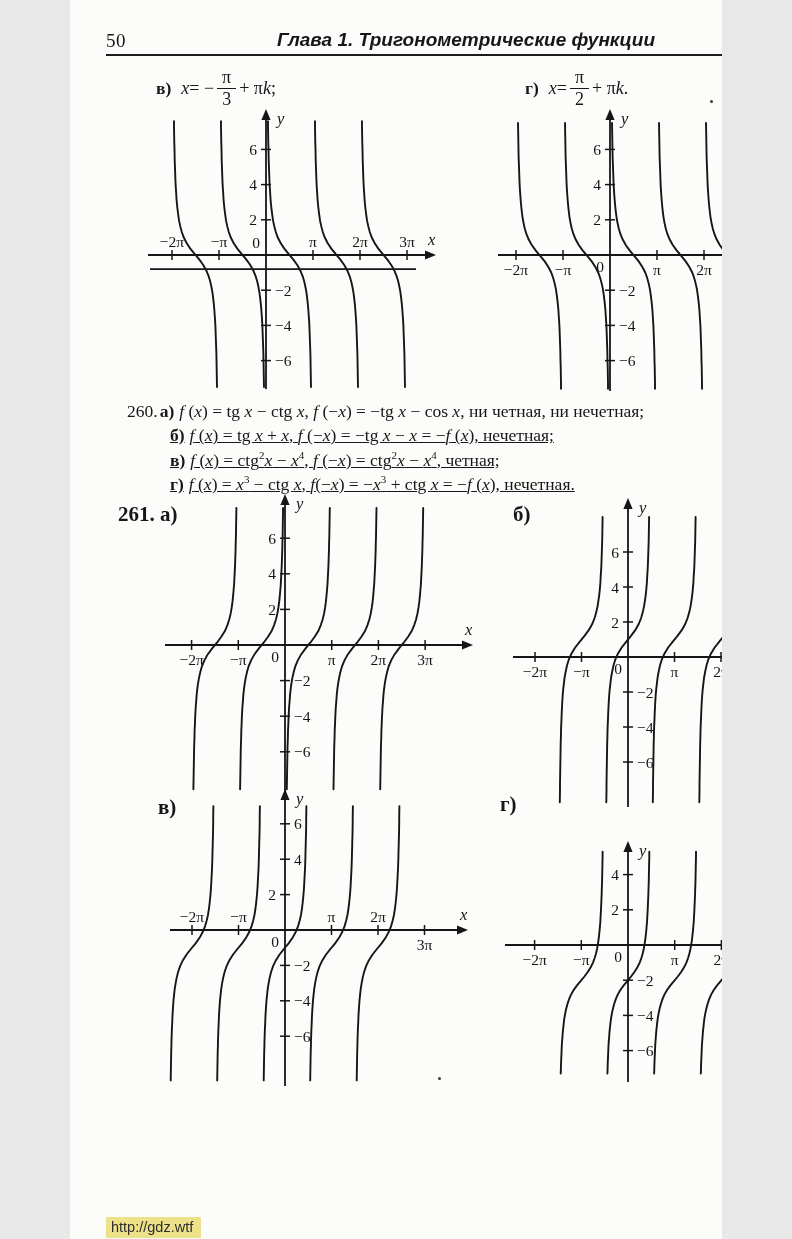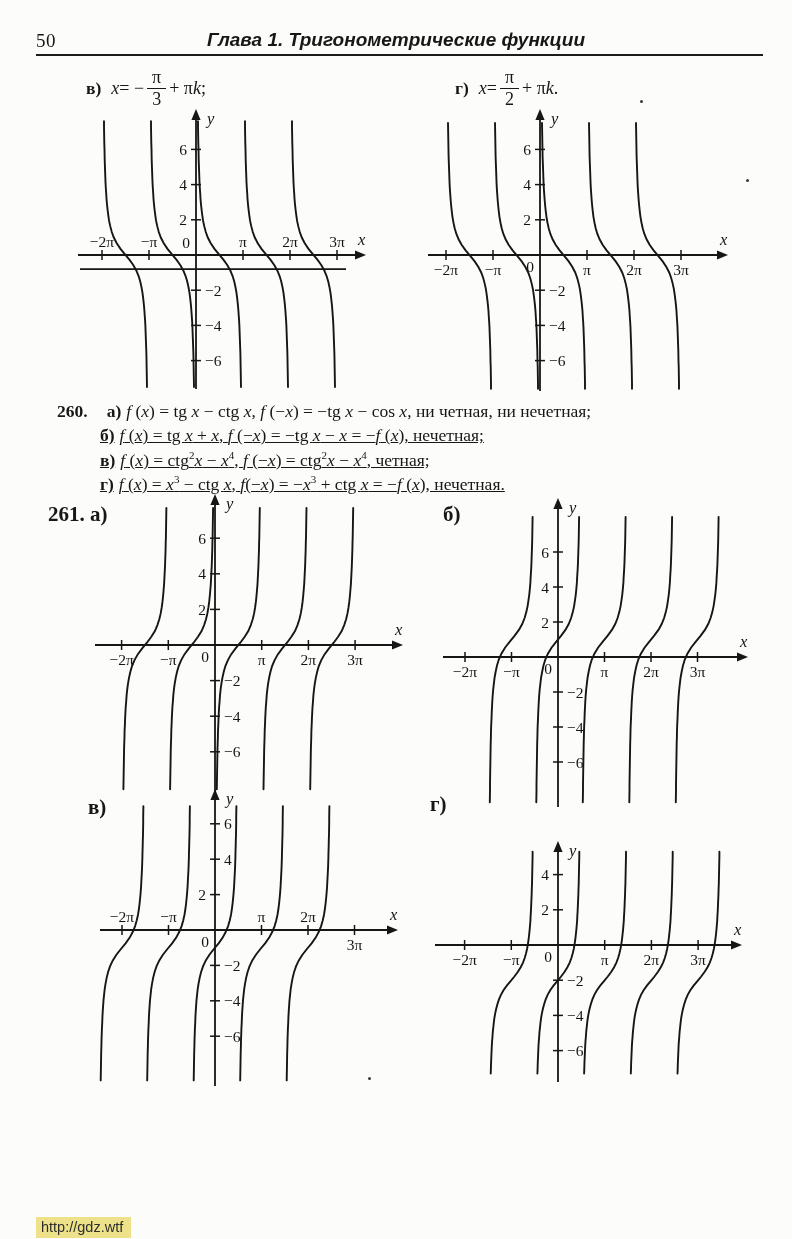--- a/index.html
+++ b/index.html
@@ -1,37 +1,37 @@
 <!DOCTYPE html>
 <html><head>
 <meta charset="utf-8">
 <style>
   html,body{margin:0;padding:0;background:#e8e8e8;}
   .page{
-    position:relative;width:792px;height:1239px;margin:0 auto;
+    position:relative;width:652px;height:1239px;margin:0 auto;
     background:#fcfcfa;color:#171717;overflow:hidden;
     font-family:"Liberation Serif",serif;
   }
   
   .page-number{position:absolute;left:36px;top:30px;font-size:19px;letter-spacing:.5px;}
   .chapter-title{
     position:absolute;left:0;top:29px;width:792px;text-align:center;
     font-family:"Liberation Sans",sans-serif;font-style:italic;font-weight:bold;font-size:19px;
   }
   .header-rule{position:absolute;left:36px;top:54px;width:727px;height:2.4px;background:#1c1c1c;}
   
   .formula{position:absolute;display:flex;align-items:center;font-size:18px;height:52px;}
   .formula .flabel{font-weight:bold;margin-right:10px;font-size:17.5px;}
   .it{font-style:italic;}
   .frac{display:inline-block;text-align:center;line-height:1.05;margin:0 3px;vertical-align:middle;}
   .frac .num{display:block;padding:0 5px 1px 5px;border-bottom:1.6px solid #171717;}
   .frac .den{display:block;padding-top:1px;}
   
   .p260{position:absolute;left:57px;top:399px;width:720px;font-size:17.5px;line-height:24.4px;white-space:nowrap;}
-  .p260 .pnum{font-weight:bold;margin-right:19px;}
+  .p260 .pnum{font-weight:normal;margin-right:2px;}
   .p260 .plet{font-weight:bold;margin-right:5px;}
   .p260 .cont{padding-left:43px;text-decoration:underline;}
   .p260 sup{font-size:11px;line-height:0;}
   .plabel{position:absolute;font-size:21px;font-weight:bold;white-space:nowrap;}
   
   .graph{position:absolute;overflow:visible;}
   .graph text{font-family:"Liberation Serif",serif;fill:#141414;font-size:15.5px;}
   .graph .axl{font-style:italic;font-size:16.5px;}
   .graph .ax{stroke:#161616;stroke-width:1.8;}
   .graph .tk{stroke:#161616;stroke-width:1.5;}

